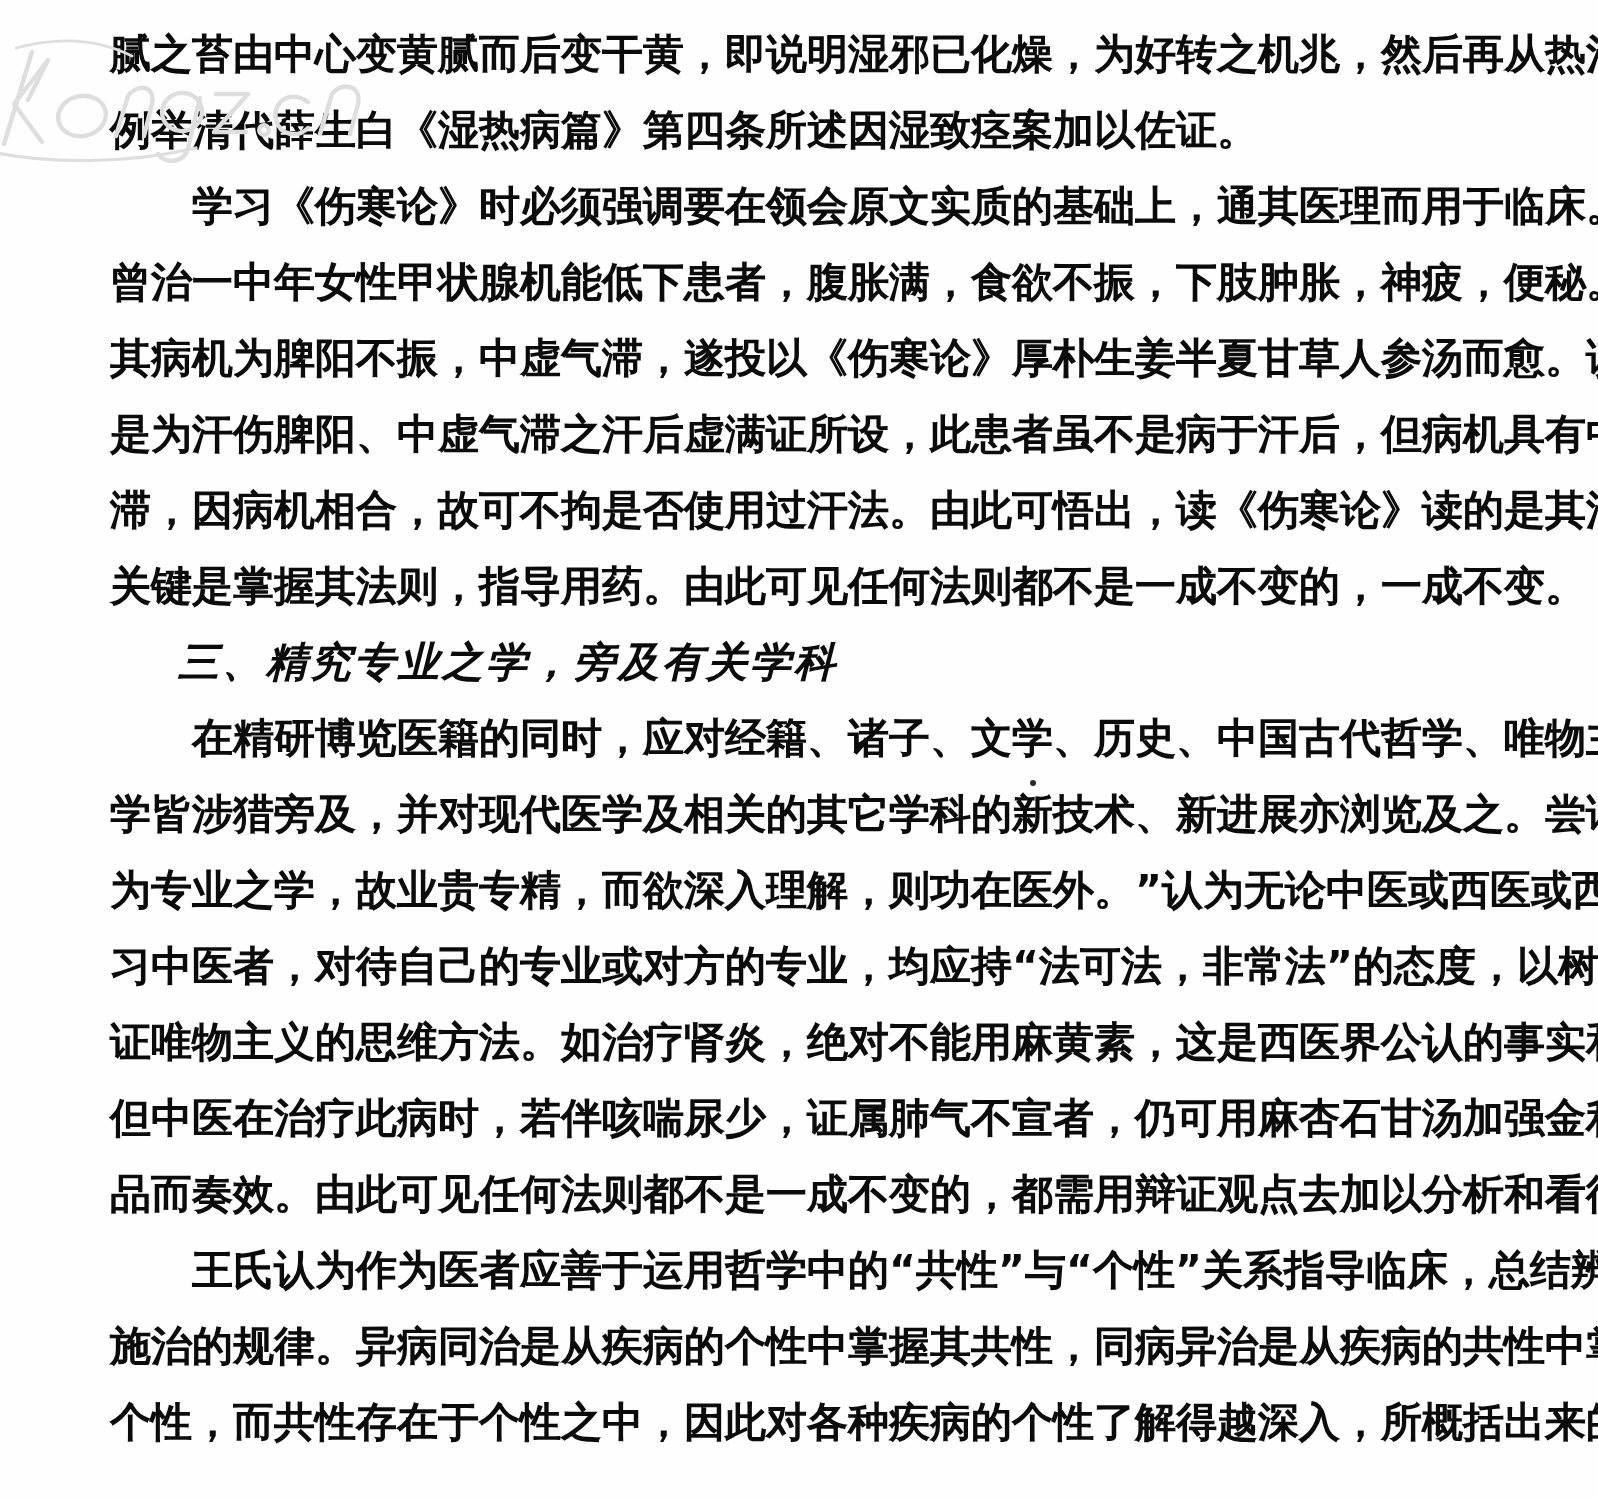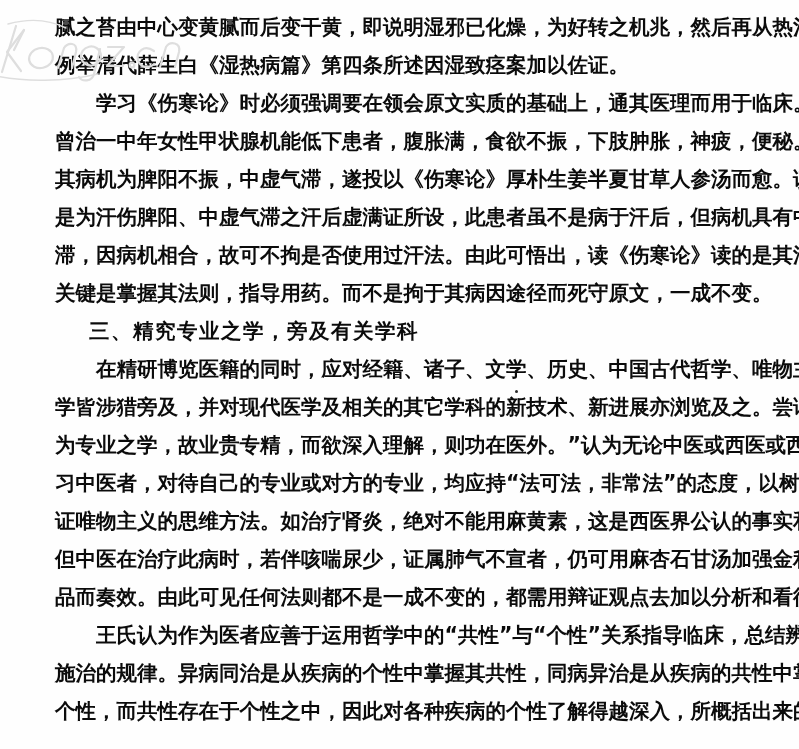--- a/index.html
+++ b/index.html
@@ -48,21 +48,21 @@
   }
   
   .line.just {
     display: flex;
     justify-content: space-between;
     white-space: normal;
   }
   .line.just > span { display: inline-block; }
 
   .line.indent { padding-left: 41px; }
-  .line.indent2 { padding-left: 34px; }
+  .line.indent2 { padding-left: 34px; font-style: italic; }
 
   
   .line.heading { letter-spacing: 1.5px; }
 
   
   .line.ragged { white-space: nowrap; }
 
   
   .speck {
     position: absolute;
@@ -336,21 +336,21 @@
         <span>伤</span>
         <span>寒</span>
         <span>论</span>
         <span>》</span>
         <span>读</span>
         <span>的</span>
         <span>是</span>
         <span>其</span>
         <span>法</span>
       </div>
-      <div class="line ragged">关键是掌握其法则，指导用药。而不是拘于其病因途径而死守原文，一成不变。</div>
+      <div class="line ragged">关键是掌握其法则，指导用药。由此可见任何法则都不是一成不变的，一成不变。</div>
       <div class="line indent2 heading ragged">三、精究专业之学，旁及有关学科</div>
       <div class="line indent just">
         <span>在</span>
         <span>精</span>
         <span>研</span>
         <span>博</span>
         <span>览</span>
         <span>医</span>
         <span>籍</span>
         <span>的</span>

